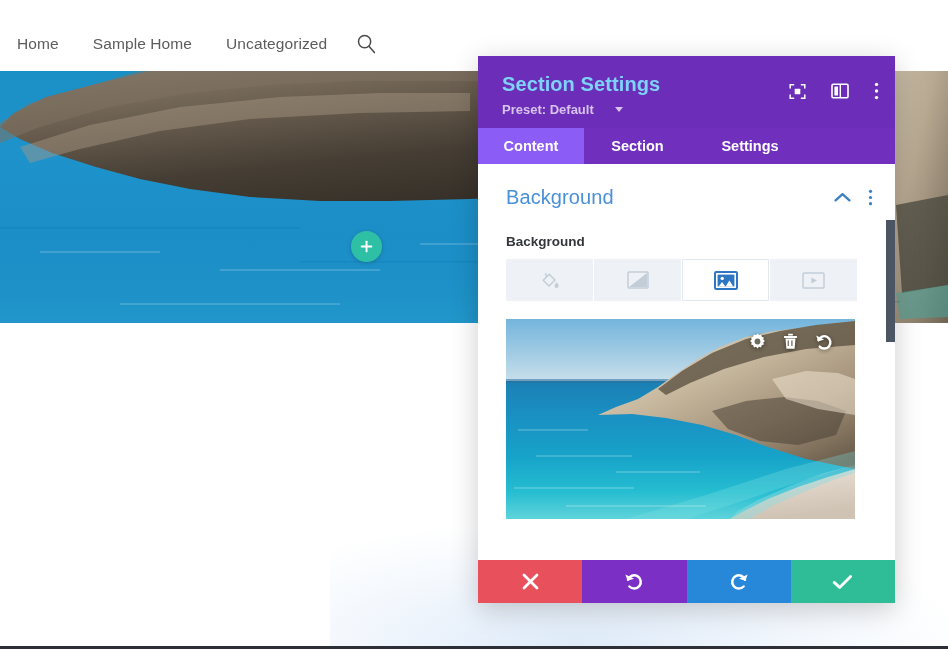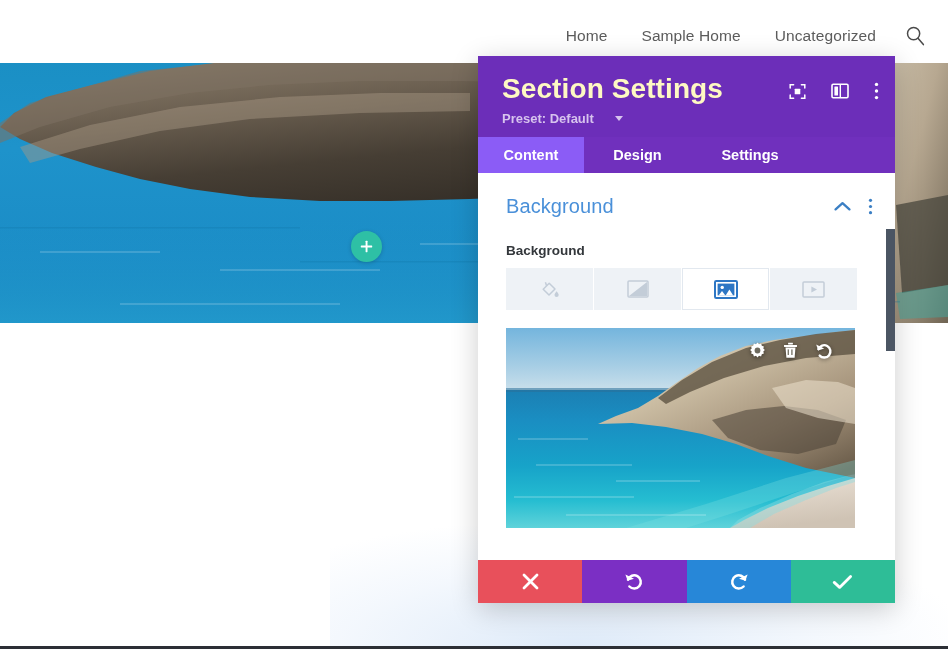--- a/index.html
+++ b/index.html
@@ -6,23 +6,23 @@
   html, body {
     width:948px; height:649px;
     font-family:"Liberation Sans", sans-serif;
     overflow:hidden; background:#ffffff;
   }
 
   #root { position:relative; width:948px; height:649px; overflow:hidden; background:#fff; }
 
   
   .site-header {
-    position:absolute; top:8px; left:0; width:948px; height:55px;
+    position:absolute; top:16px; left:0; width:948px; height:55px;
     background:#ffffff; z-index:5;
-    display:flex; align-items:center; justify-content:flex-end;
+    display:flex; align-items:center; justify-content:flex-start;
     padding-right:14px;
   }
   .nav { display:flex; align-items:center; gap:0; }
   .nav-link {
     font-size:15.5px; color:#5c5c5c; letter-spacing:.1px;
     padding:0 17px; text-decoration:none; white-space:nowrap;
     cursor:pointer;
   }
   .search-icon { display:flex; align-items:center; padding:0 8px 0 12px; cursor:pointer; }
 
@@ -62,21 +62,21 @@
   
   .modal {
     position:absolute; left:478px; top:56px; width:417px; height:547px;
     background:#ffffff; z-index:20;
     box-shadow:0 6px 26px rgba(0,0,0,.20);
     display:flex; flex-direction:column; overflow:visible;
   }
   .modal-head {
     background:#6c2eb9; padding:17px 18px 10px 24px; position:relative; flex:0 0 auto;
   }
-  .modal-title { color:#fef9c3; font-size:28px; font-weight:bold; letter-spacing:.1px; }
+  .modal-title { color:#7dd3fc; font-size:20px; font-weight:bold; letter-spacing:.1px; }
   .modal-preset {
     color:#d7c3ee; font-size:13px; font-weight:bold; margin-top:6px;
     display:inline-flex; align-items:center; gap:21px; cursor:pointer;
   }
   .caret-down {
     width:0; height:0; border-left:4px solid transparent; border-right:4px solid transparent;
     border-top:5px solid #d7c3ee; display:inline-block;
   }
   .head-icons {
     position:absolute; right:16px; top:26px; display:flex; align-items:center; gap:25px;
@@ -274,21 +274,21 @@
             <circle cx="2.5" cy="2.4" r="1.7" fill="#fff"></circle>
             <circle cx="2.5" cy="9" r="1.7" fill="#fff"></circle>
             <circle cx="2.5" cy="15.6" r="1.7" fill="#fff"></circle>
           </svg>
         </span>
       </div>
     </div>
 
     <div class="tabs">
       <div class="tab t1 active">Content</div>
-      <div class="tab t2">Design</div>
+      <div class="tab t2">Section</div>
       <div class="tab t3">Settings</div>
     </div>
 
     <div class="modal-body">
 
       <div class="section-head">
         <div class="section-title">Background</div>
         <div class="section-head-icons">
           <span>
             <svg width="17" height="11" viewBox="0 0 17 11">

